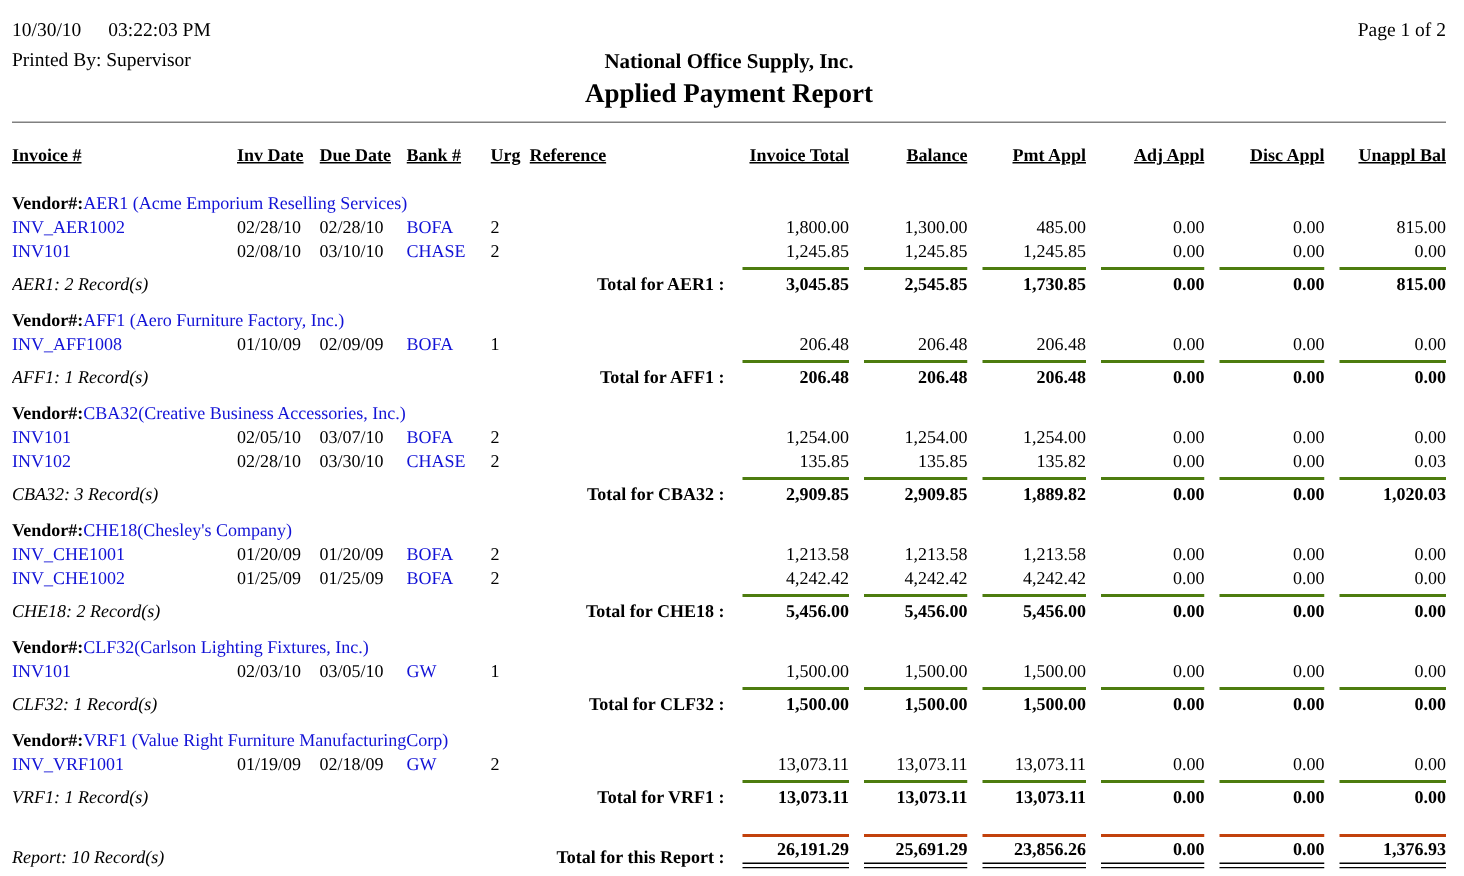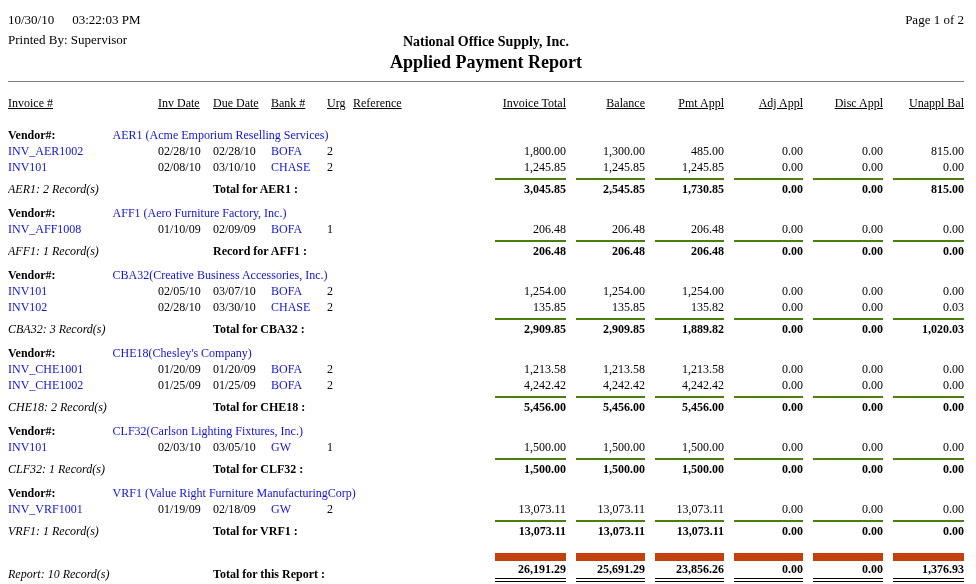--- a/index.html
+++ b/index.html
@@ -22,41 +22,41 @@
   .rtitle { font-weight: bold; font-size: 18px; margin-top: 2px; }
   .ph-right { text-align: right; font-size: 13px; font-family: Liberation Serif, serif; }
   .top-rule { border-bottom: 1px solid #808080; margin-top: 8px; }
 
   
   table { width: 956px; table-layout: fixed; border-collapse: collapse; margin-top: 0; }
   th, td {
     padding: 0; font-size: 12px; vertical-align: bottom;
     white-space: nowrap; overflow: hidden; text-align: left;
   }
-  th { padding-top: 14px; padding-bottom: 8px; font-weight: normal; }
+  th { padding-top: 14px; padding-bottom: 8px; font-weight: bold; }
   th span { text-decoration: underline; }
   th.num, td.num { text-align: right; }
   td.num { padding-left: 10px; }
 
   tr.data-row td { height: 16px; }
   .link { color: #1212d6; }
   tr.vendor-row td { padding-top: 7px; height: 17px; }
   .vlabel { font-weight: bold; }
-  .vname { margin-left: 57px; }
+  .vname { }
 
   tr.total-row td { font-weight: bold; height: 20px; padding-top: 2px; }
   tr.total-row td.rec { font-weight: normal; font-style: italic; }
-  .tlabel { text-align: left; padding-right: 2px; }
+  .tlabel { text-align: right; padding-right: 2px; }
   .tline { display: block; border-top: 2px solid #4d7c0f; padding-top: 2px; }
 
   tr.spacer td { height: 14px; }
   tr.report-row td { font-weight: bold; height: 26px; }
   tr.report-row td.rec { font-weight: normal; font-style: italic; }
   .rline {
-    display: block; border-top: 8px solid #c2410c;
+    display: block; border-top: 2px solid #c2410c;
     border-bottom: 4px double #000; padding: 1px 0 1px 0;
   }
 </style>
 </head>
 <body>
 
 <div class="page">
 
   <div class="page-header">
     <div class="ph-left">
@@ -172,21 +172,21 @@
           <td></td>
           <td class="num">206.48</td>
           <td class="num">206.48</td>
           <td class="num">206.48</td>
           <td class="num">0.00</td>
           <td class="num">0.00</td>
           <td class="num">0.00</td>
         </tr>
         <tr class="total-row">
           <td class="rec" colspan="2">AFF1: 1 Record(s)</td>
-          <td class="tlabel" colspan="4">Record for AFF1 :</td>
+          <td class="tlabel" colspan="4">Total for AFF1 :</td>
           <td class="num">
             <span class="tline">206.48</span>
           </td>
           <td class="num">
             <span class="tline">206.48</span>
           </td>
           <td class="num">
             <span class="tline">206.48</span>
           </td>
           <td class="num">

